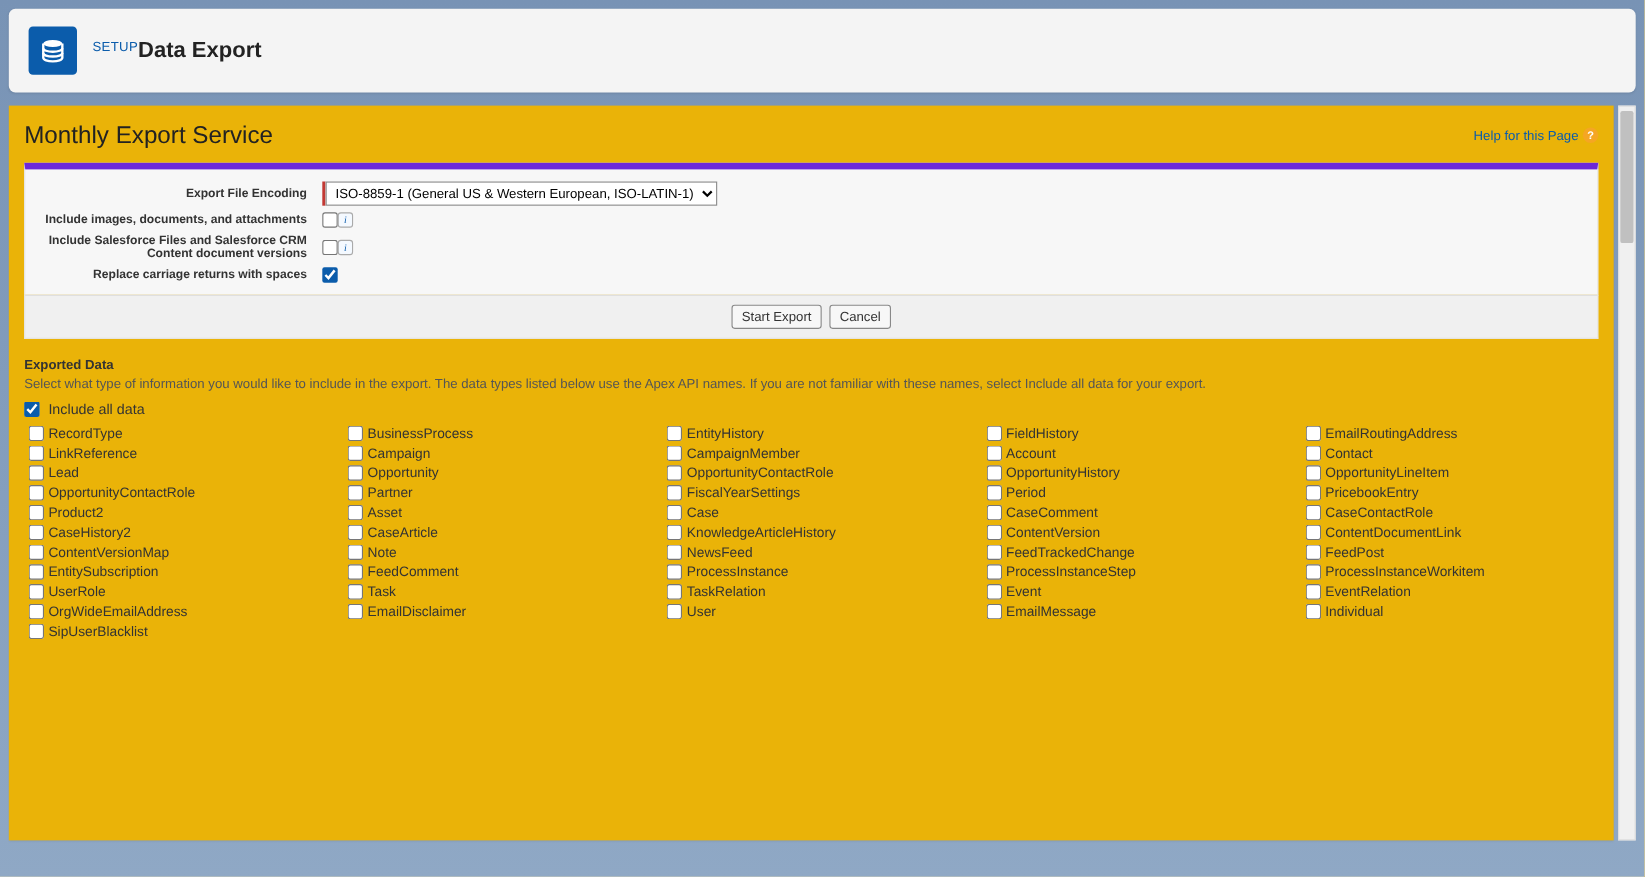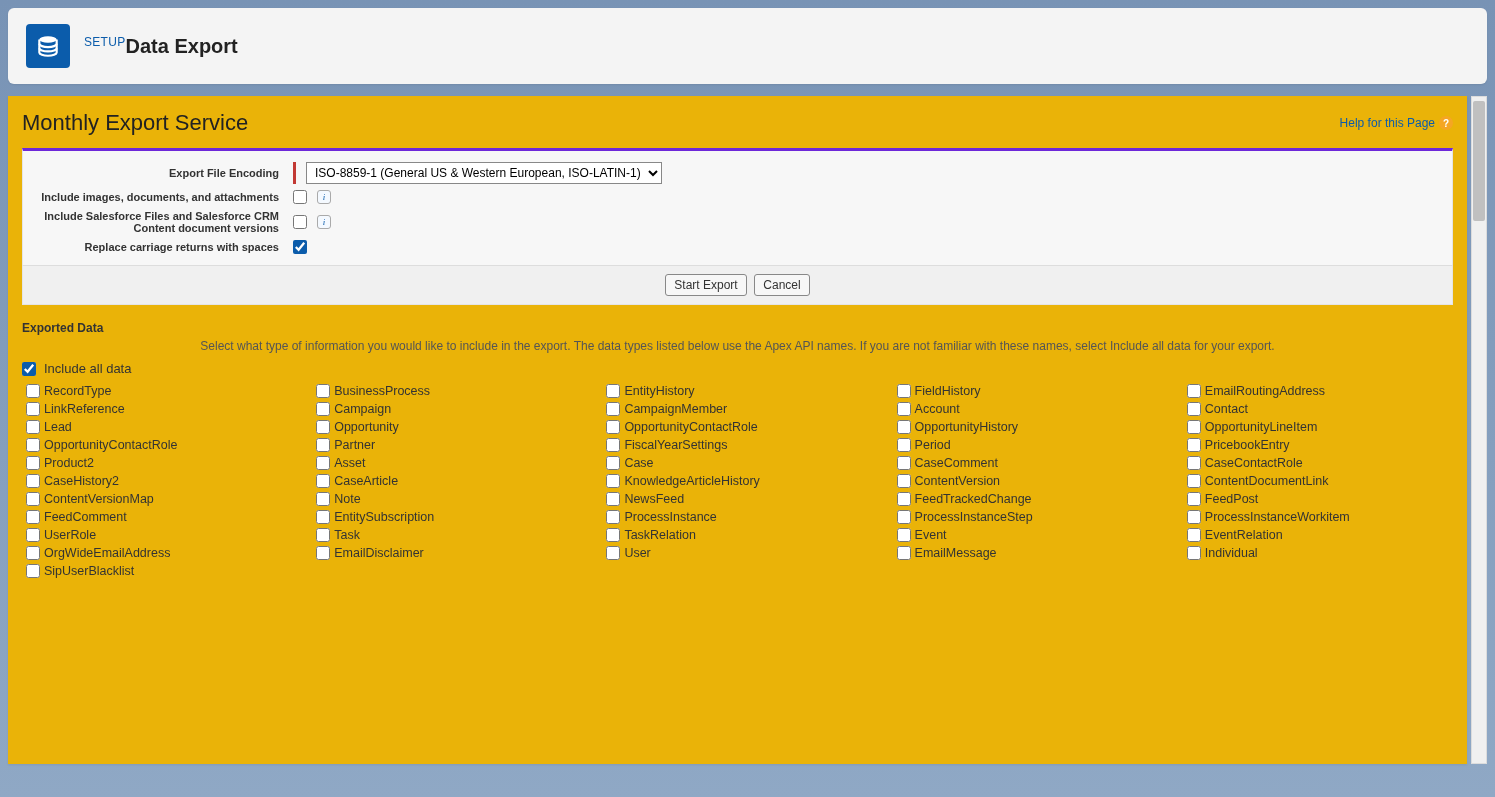--- a/index.html
+++ b/index.html
@@ -68,40 +68,40 @@
     }
     .section-title { font-size: 22px; font-weight: normal; color: #222; }
     .help-link { color: #0b5cab; font-size: 12px; text-decoration: none; display: flex; align-items: center; gap: 4px; }
     .help-icon {
       width: 14px; height: 14px; border-radius: 50%;
       background: #f5a623; color: #fff; font-size: 10px;
       display: inline-flex; align-items: center; justify-content: center;
       font-weight: bold;
     }
     .form-panel {
-      border-top: 3px solid #6d28d9;
+      border-top: 6px solid #6d28d9;
       background: #f7f7f7;
       border-left: 1px solid #e5e5e5;
       border-right: 1px solid #e5e5e5;
       padding: 8px 0;
     }
     .form-row {
       display: flex;
       align-items: center;
       padding: 3px 10px;
     }
     .form-label {
       width: 260px;
       text-align: right;
       font-size: 11px;
       font-weight: bold;
       color: #333;
       padding-right: 14px;
     }
-    .form-field { display: flex; align-items: center; gap: 10px; }
+    .form-field { display: flex; align-items: center; gap: 0; }
     .required-bar {
       display: inline-block;
       width: 3px;
       height: 22px;
       background: #c23934;
       vertical-align: middle;
     }
     select {
       font-size: 12px;
       padding: 2px 4px;
@@ -135,21 +135,21 @@
       background: #f7f7f7;
       border: 1px solid #888;
       border-radius: 3px;
       padding: 3px 8px;
       font-size: 12px;
       color: #333;
       cursor: pointer;
       margin: 0 2px;
     }
     .exported-heading { font-size: 12px; font-weight: bold; margin-bottom: 4px; }
-    .exported-desc { font-size: 12px; color: #555; margin-bottom: 8px; text-align: center; }
+    .exported-desc { font-size: 12px; color: #555; margin-bottom: 8px; }
     .include-all-row { margin-bottom: 6px; display:flex; align-items:center; gap:8px;}
     .data-grid {
       display: grid;
       grid-template-columns: repeat(5, 1fr);
       column-gap: 20px;
     }
     .data-cell {
       display: flex;
       align-items: center;
       gap: 4px;
@@ -369,25 +369,25 @@
         <div class="data-cell">
           <input type="checkbox" style="">
           <span>FeedTrackedChange</span>
         </div>
         <div class="data-cell">
           <input type="checkbox" style="">
           <span>FeedPost</span>
         </div>
         <div class="data-cell">
           <input type="checkbox" style="">
+          <span>EntitySubscription</span>
+        </div>
+        <div class="data-cell">
+          <input type="checkbox" style="">
           <span>FeedComment</span>
-        </div>
-        <div class="data-cell">
-          <input type="checkbox" style="">
-          <span>EntitySubscription</span>
         </div>
         <div class="data-cell">
           <input type="checkbox" style="">
           <span>ProcessInstance</span>
         </div>
         <div class="data-cell">
           <input type="checkbox" style="">
           <span>ProcessInstanceStep</span>
         </div>
         <div class="data-cell">

